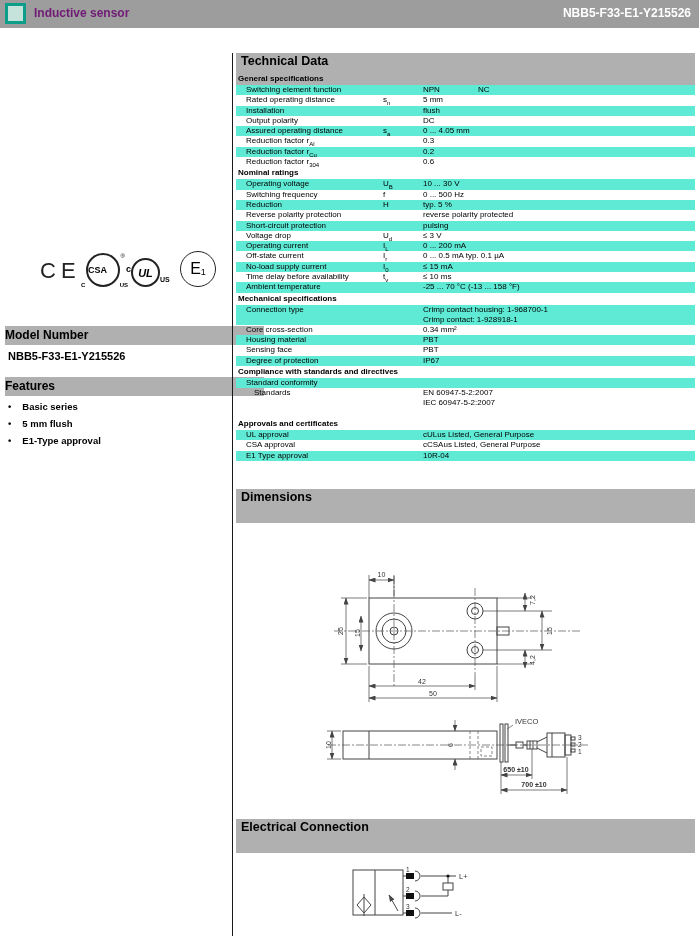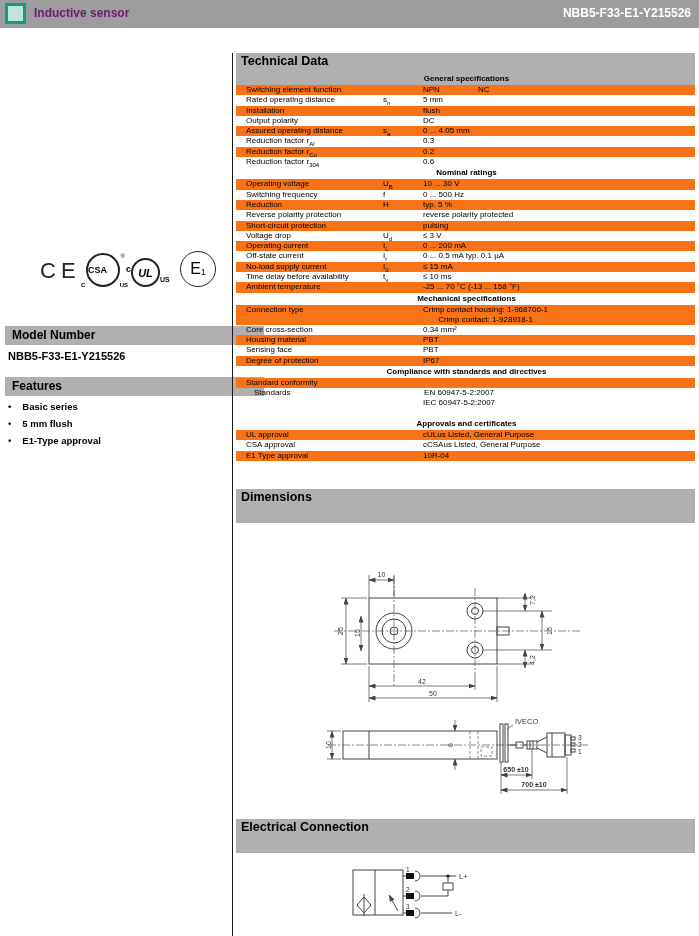--- a/index.html
+++ b/index.html
@@ -24,41 +24,41 @@
   .ul-prefix{font-size:9px;font-weight:bold;align-self:flex-start;margin-top:6px;}
   .ul-circle{width:25px;height:25px;border:2.5px solid #222;border-radius:50%;display:flex;align-items:center;justify-content:center;
              font-weight:bold;font-size:11px;font-style:italic;}
   .ul-suffix{font-size:7px;font-weight:bold;align-self:flex-end;margin-bottom:4px;}
   .e1-mark{position:absolute;left:180px;top:1px;width:34px;height:34px;border:1.5px solid #222;border-radius:50%;
            display:flex;align-items:center;justify-content:center;}
   .e1-letter{font-size:16px;}
   .e1-number{font-size:9px;margin-top:5px;}
   
   .side-bar{position:absolute;left:5px;width:259px;height:19px;background:#b0b0b0;
-            font-size:12px;font-weight:bold;line-height:19px;padding-left:7px;box-sizing:border-box;}
+            font-size:12px;font-weight:bold;line-height:19px;box-sizing:border-box;}
   .model-bar{top:326px;}
   .model-value{position:absolute;left:8px;top:350px;font-size:11px;font-weight:bold;}
   .features-bar{top:377px;}
   .features-list{position:absolute;left:8px;top:398px;}
   .feature-item{font-size:9.5px;font-weight:bold;line-height:17px;}
   .feature-item::before{content:"•";margin-right:11px;}
   
   .col-rule{position:absolute;left:232px;top:53px;width:1px;height:883px;background:#1a1a1a;}
   .section-bar{position:absolute;left:236px;width:459px;height:34px;background:#b0b0b0;
                font-size:12.5px;font-weight:bold;line-height:17px;padding-left:5px;box-sizing:border-box;}
   .tech-bar{top:53px;}
   .dim-bar{top:489px;}
   .elec-bar{top:819px;}
   
-  .table{position:absolute;left:236px;top:73px;width:459px;text-align:center;}
+  .table{position:absolute;left:236px;top:73px;width:459px;}
   .sec-title{font-size:8px;font-weight:bold;height:12px;line-height:12px;padding-left:2px;}
   .section.gap-after{margin-bottom:10px;}
   .t-row{position:relative;height:10.3px;line-height:10.3px;font-size:8px;}
   .t-row.two-line{height:20px;}
-  .t-row.shaded{background:#f97316;}
+  .t-row.shaded{background:#5eead4;}
   .c-label{position:absolute;left:10px;top:0;white-space:nowrap;}
   .t-row.indent .c-label{left:18px;}
   .c-sym{position:absolute;left:147px;top:0;white-space:nowrap;}
   .c-val{position:absolute;left:187px;top:0;white-space:nowrap;}
   .c-val .v1,.c-val .v1b{display:block;height:10.3px;line-height:10.3px;}
   .v2{position:absolute;left:242px;top:0;white-space:nowrap;}
   sub{font-size:6px;}
   
   .svg-abs{position:absolute;}
   svg text{font-family:"Liberation Sans",sans-serif;font-size:7.5px;fill:#333;}

